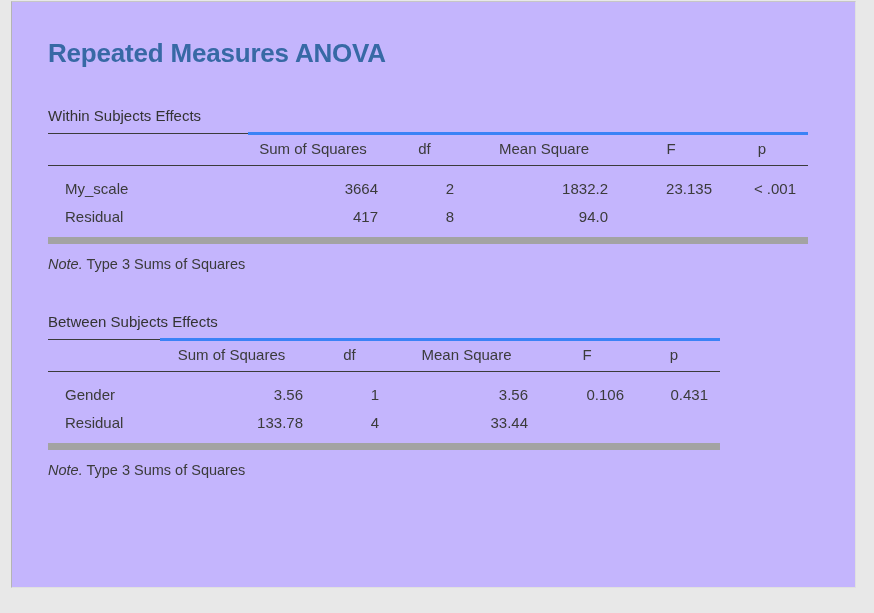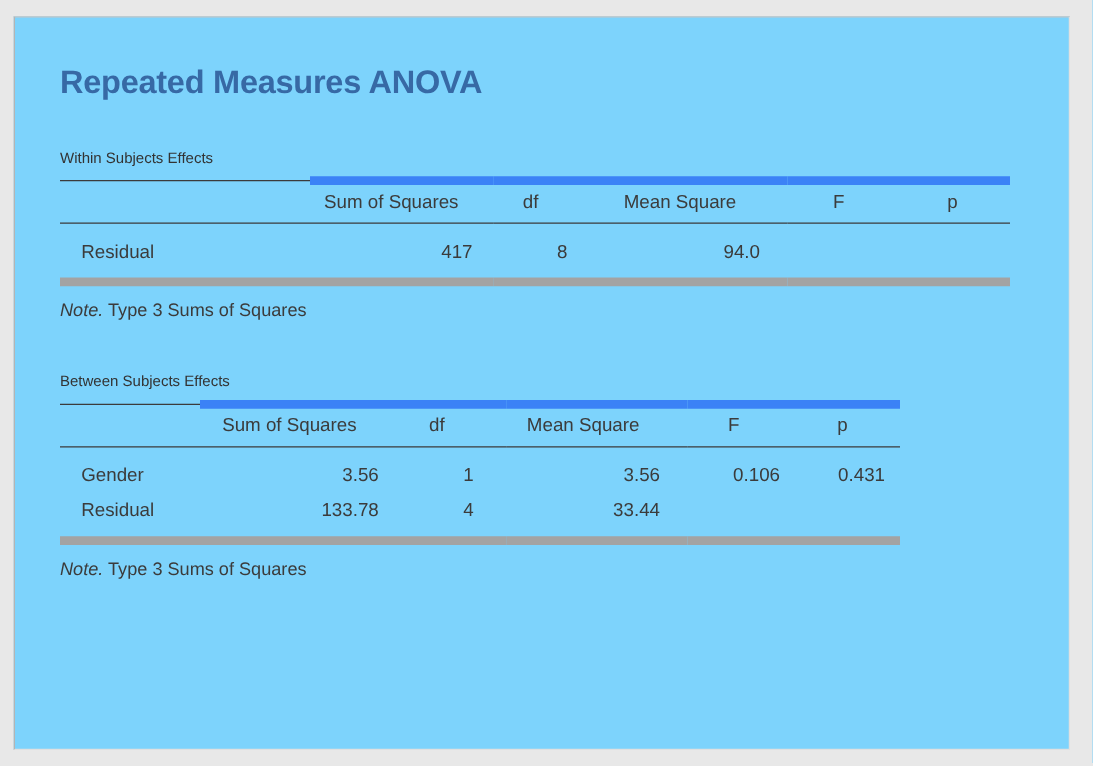--- a/index.html
+++ b/index.html
@@ -10,24 +10,24 @@
     width: 874px;
     height: 613px;
     background: #e8e8e8;
     font-family: "Liberation Sans", sans-serif;
     overflow: hidden;
   }
 
   #results-panel {
     position: absolute;
     left: 11px;
-    top: 13px;
+    top: 1px;
     width: 845px;
     height: 587px;
-    background: #7dd3fc;
+    background: #c4b5fd;
     border-top: 1px solid #c6c6c6;
     border-left: 1px solid #b4b4b4;
     border-right: 1px solid #e0e0e0;
     border-bottom: 1px solid #e0e0e0;
     box-sizing: border-box;
     overflow: hidden;
   }
 
   .inner {
     padding: 38px 0 0 36px;
@@ -41,37 +41,37 @@
     margin: 0 0 42px 0;
     line-height: 1;
   }
 
   .table-block {
     margin-bottom: 22px;
   }
 
   .table-caption {
     color: #333333;
-    font-size: 12px;
+    font-size: 15px;
     line-height: 1;
     padding-bottom: 9px;
   }
 
   table.jasp {
     border-collapse: collapse;
     font-size: 15px;
     color: #3b3b3b;
     table-layout: fixed;
   }
 
   table.jasp thead th {
     font-weight: normal;
     color: #3b3b3b;
     padding: 5px 0 8px 0;
-    border-top: 7px solid #3b82f6;
+    border-top: 3px solid #3b82f6;
     border-bottom: 1px solid #3b3b3b;
     text-align: center;
     vertical-align: bottom;
   }
 
   table.jasp thead th.rowhead {
     border-top: 1px solid #3b3b3b;
     border-bottom: 1px solid #3b3b3b;
   }
 
@@ -156,20 +156,28 @@
             <th class="rowhead"></th>
             <th class="pad-r-ss">Sum of Squares</th>
             <th class="pad-r-df">df</th>
             <th class="pad-r-ms">Mean Square</th>
             <th class="pad-r-f">F</th>
             <th class="pad-r-p">p</th>
           </tr>
         </thead>
         <tbody>
           <tr>
+            <td class="rowlabel">My_scale</td>
+            <td class="pad-r-ss">3664</td>
+            <td class="pad-r-df">2</td>
+            <td class="pad-r-ms">1832.2</td>
+            <td class="pad-r-f">23.135</td>
+            <td class="pad-r-p">&lt; .001</td>
+          </tr>
+          <tr>
             <td class="rowlabel">Residual</td>
             <td class="pad-r-ss">417</td>
             <td class="pad-r-df">8</td>
             <td class="pad-r-ms">94.0</td>
             <td class="pad-r-f"></td>
             <td class="pad-r-p"></td>
           </tr>
         </tbody>
       </table>
 

